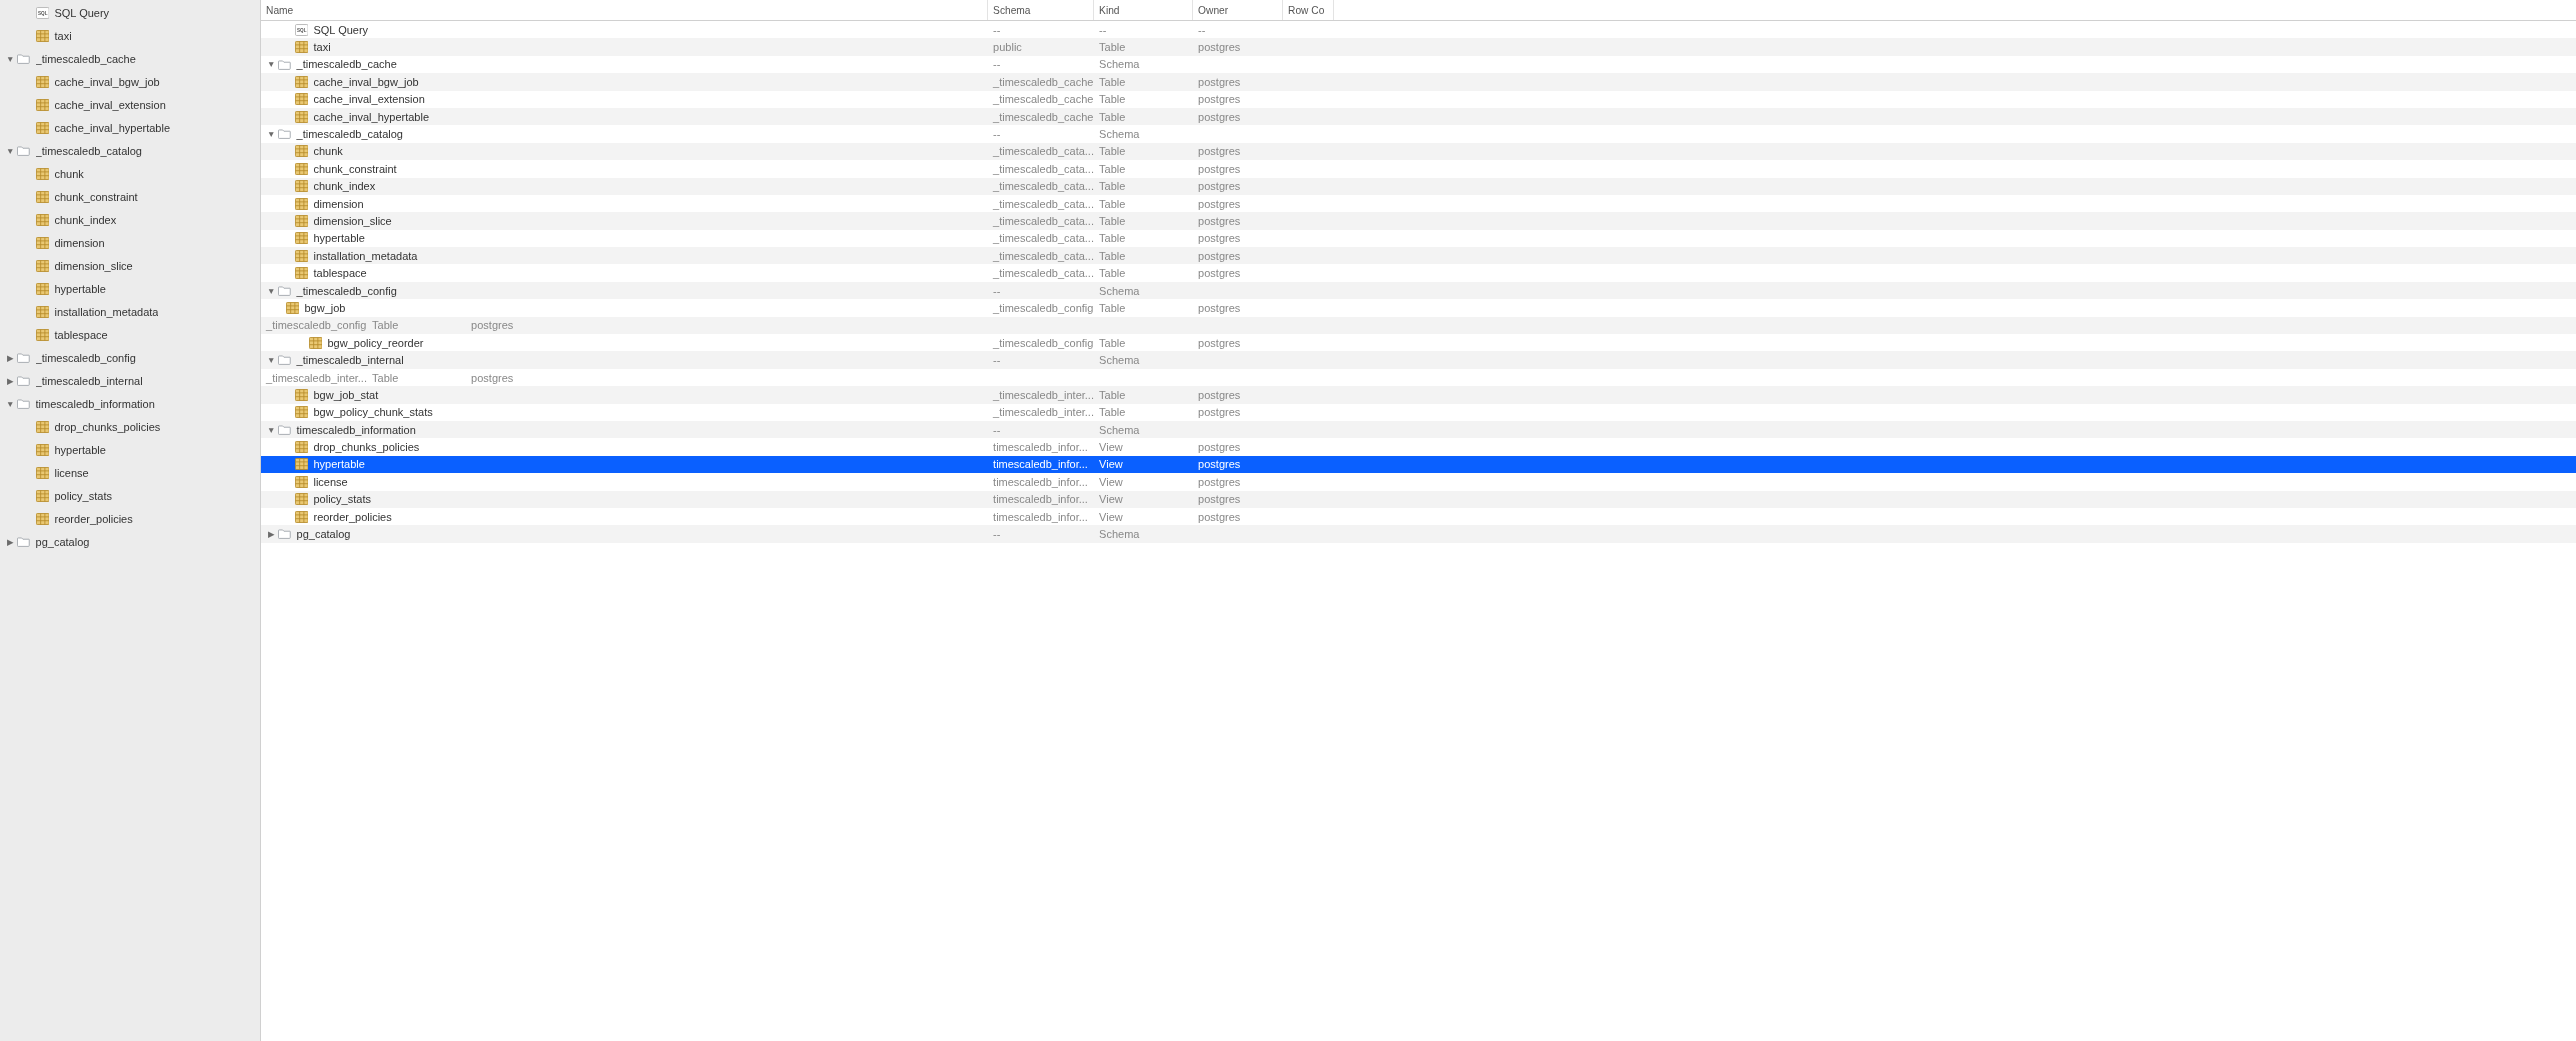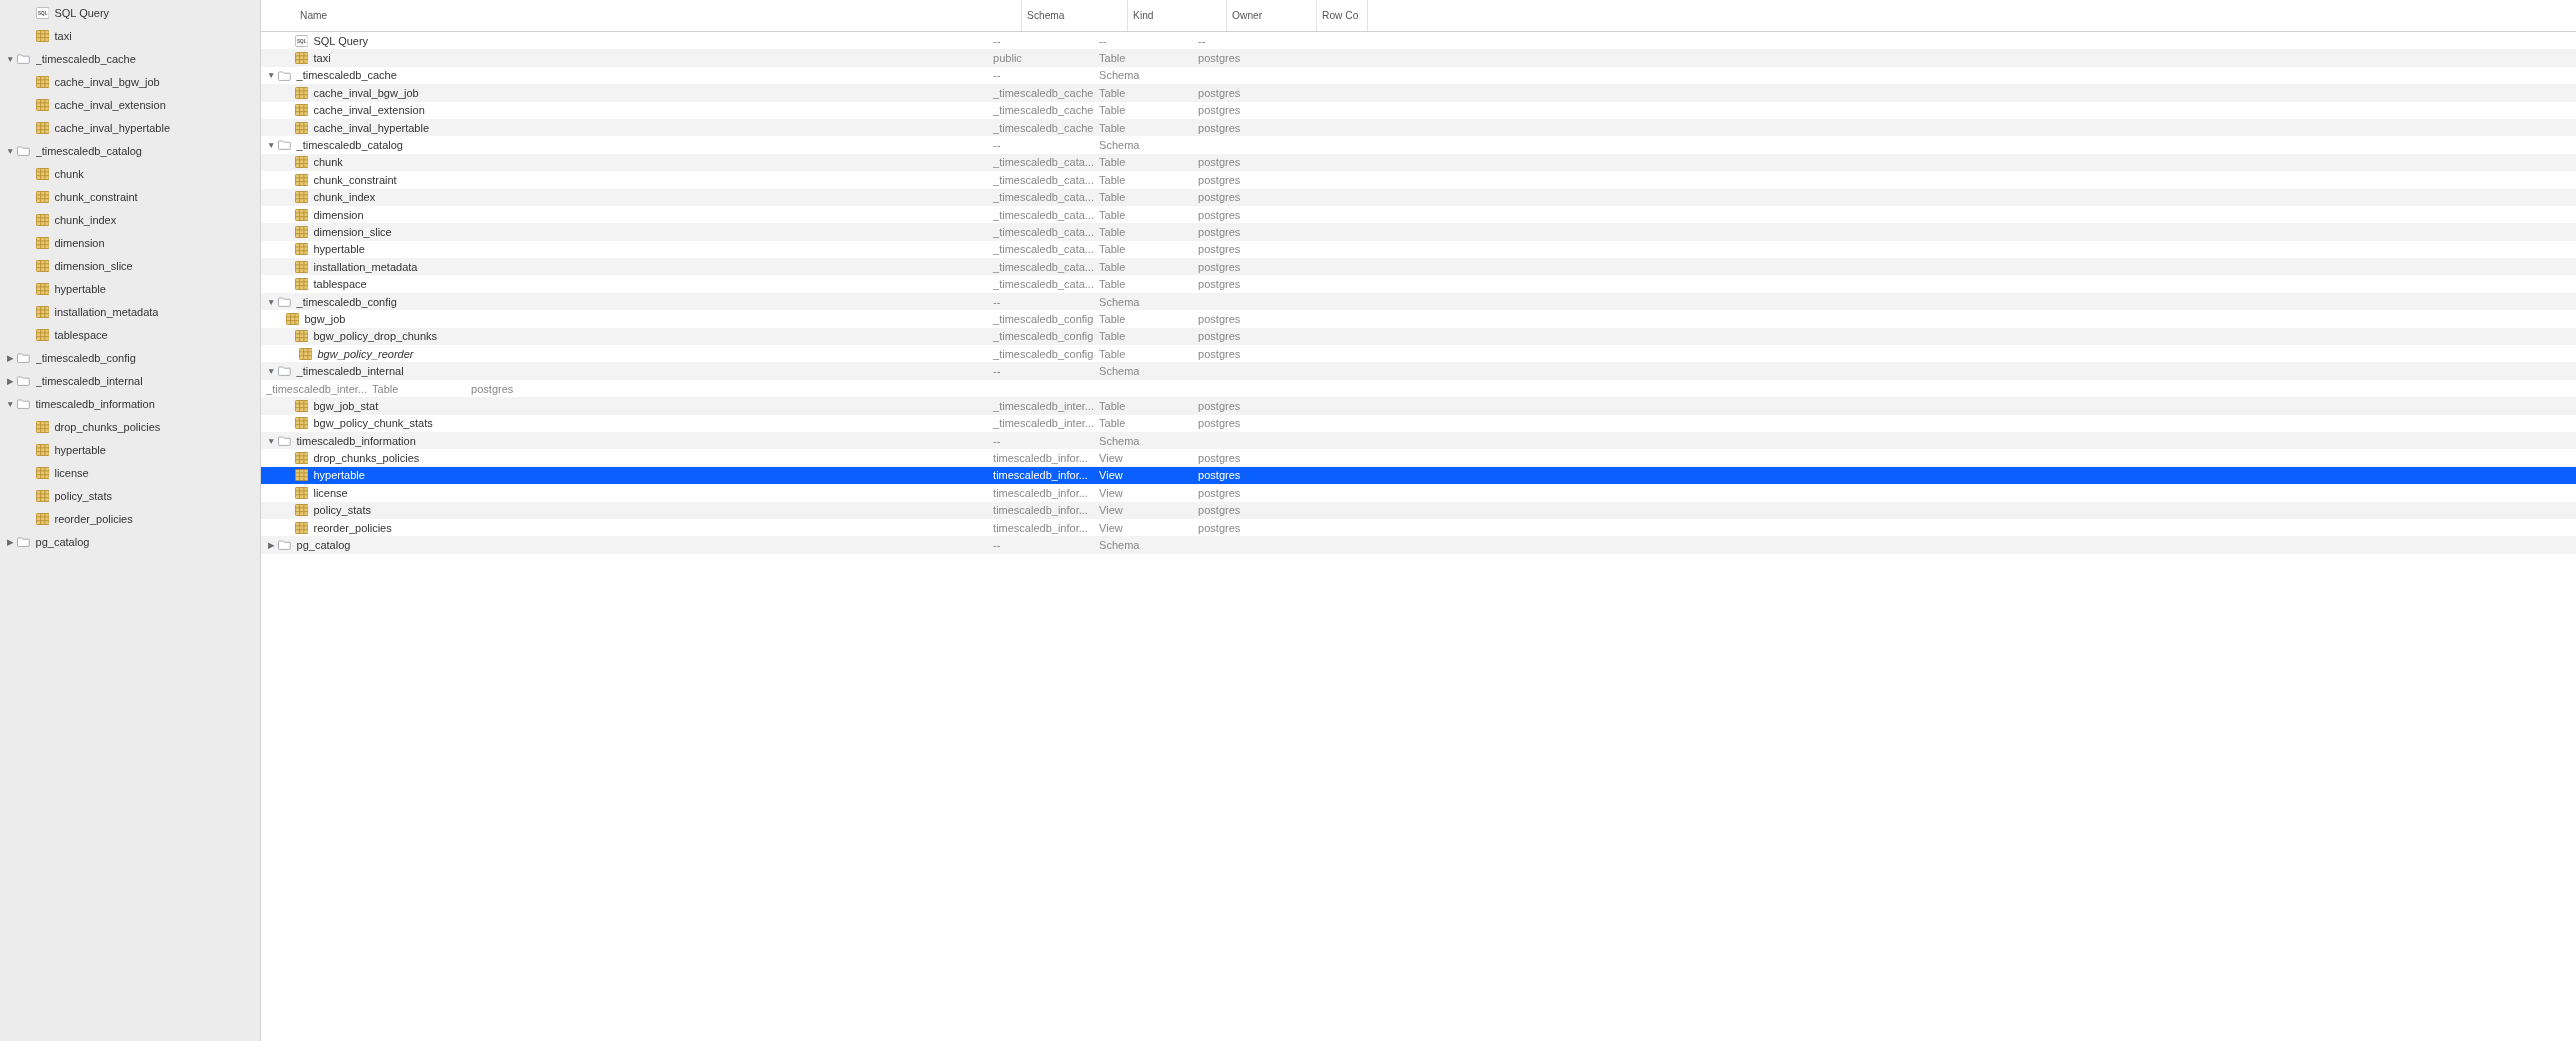--- a/index.html
+++ b/index.html
@@ -9,21 +9,21 @@
   
   .sidebar { width: 261px; background: #ececec; border-right: 0.8px solid #d0d0d0; overflow-y: auto; padding-top: 1.7px; }
   .side-row { display: flex; align-items: center; height: 23px; line-height: 23px; white-space: nowrap; cursor: default; user-select: none; }
   .side-row .disclosure { width: 10.2px; text-align: center; color: #6b6b6b; font-size: 8.5px; margin-right: 1.7px; }
   .side-row .disclosure.blank { visibility: hidden; }
   .side-row .icon { width: 13.5px; height: 13.5px; margin-right: 5.1px; display: inline-flex; align-items: center; justify-content: center; }
   .side-row .label { overflow: hidden; text-overflow: ellipsis; }
 
   
   .main { flex: 1; display: flex; flex-direction: column; overflow: hidden; }
-  .thead { display: flex; height: 32px; background: #fff; border-bottom: 0.8px solid #d0d0d0; font-size: 10.2px; color: #555; padding-left: 34px; }
+  .thead { display: flex; height: 21px; background: #fff; border-bottom: 0.8px solid #d0d0d0; font-size: 10.2px; color: #555; }
   .thead .th { border-right: 0.8px solid #e3e3e3; display: flex; align-items: center; padding-left: 5.1px; }
   .tbody { flex: 1; overflow: auto; }
   .row { display: flex; height: 17.4px; align-items: center; white-space: nowrap; }
   .row.stripe { background: #f3f3f3; }
   .row.selected { background: #0a60ff; color: #fff; }
   .row.selected .cell { color: #fff; }
   .cell { overflow: hidden; text-overflow: ellipsis; padding-left: 5.1px; display: flex; align-items: center; height: 100%; }
   .cell.meta { color: #888; }
   .row.selected .cell.meta { color: #fff; }
   .namecell .disclosure { width: 10.2px; text-align: center; color: #6b6b6b; font-size: 8.5px; margin-right: 1.7px; }
@@ -644,40 +644,27 @@
               </svg>
             </span>
             <span>bgw_job</span>
           </div>
           <div class="cell meta c-schema">_timescaledb_config</div>
           <div class="cell meta c-kind">Table</div>
           <div class="cell meta c-owner">postgres</div>
           <div class="cell meta c-rowc"></div>
         </div>
         <div class="row stripe">
-          <div class="cell namecell c-name" style="padding-left: 22px;">
-            <span class="disclosure blank"></span>
-            <span class="icon">
-              <svg width="13.5" height="12" viewBox="0 0 16 14">
-                <rect x="0.5" y="0.5" width="15" height="13" rx="1" fill="#e9c873" stroke="#b58b2a"></rect>
-                <line x1="0.5" y1="4.5" x2="15.5" y2="4.5" stroke="#b58b2a"></line>
-                <line x1="0.5" y1="9" x2="15.5" y2="9" stroke="#b58b2a"></line>
-                <line x1="5.5" y1="0.5" x2="5.5" y2="13.5" stroke="#b58b2a"></line>
-                <line x1="10.5" y1="0.5" x2="10.5" y2="13.5" stroke="#b58b2a"></line>
-              </svg>
-            </span>
-            <span>bgw_policy_drop_chunks</span>
-          </div>
           <div class="cell meta c-schema">_timescaledb_config</div>
           <div class="cell meta c-kind">Table</div>
           <div class="cell meta c-owner">postgres</div>
           <div class="cell meta c-rowc"></div>
         </div>
         <div class="row">
-          <div class="cell namecell c-name" style="padding-left: 26px; font-style: italic;">
+          <div class="cell namecell c-name" style="padding-left: 36px;">
             <span class="disclosure blank"></span>
             <span class="icon">
               <svg width="13.5" height="12" viewBox="0 0 16 14">
                 <rect x="0.5" y="0.5" width="15" height="13" rx="1" fill="#e9c873" stroke="#b58b2a"></rect>
                 <line x1="0.5" y1="4.5" x2="15.5" y2="4.5" stroke="#b58b2a"></line>
                 <line x1="0.5" y1="9" x2="15.5" y2="9" stroke="#b58b2a"></line>
                 <line x1="5.5" y1="0.5" x2="5.5" y2="13.5" stroke="#b58b2a"></line>
                 <line x1="10.5" y1="0.5" x2="10.5" y2="13.5" stroke="#b58b2a"></line>
               </svg>
             </span>

